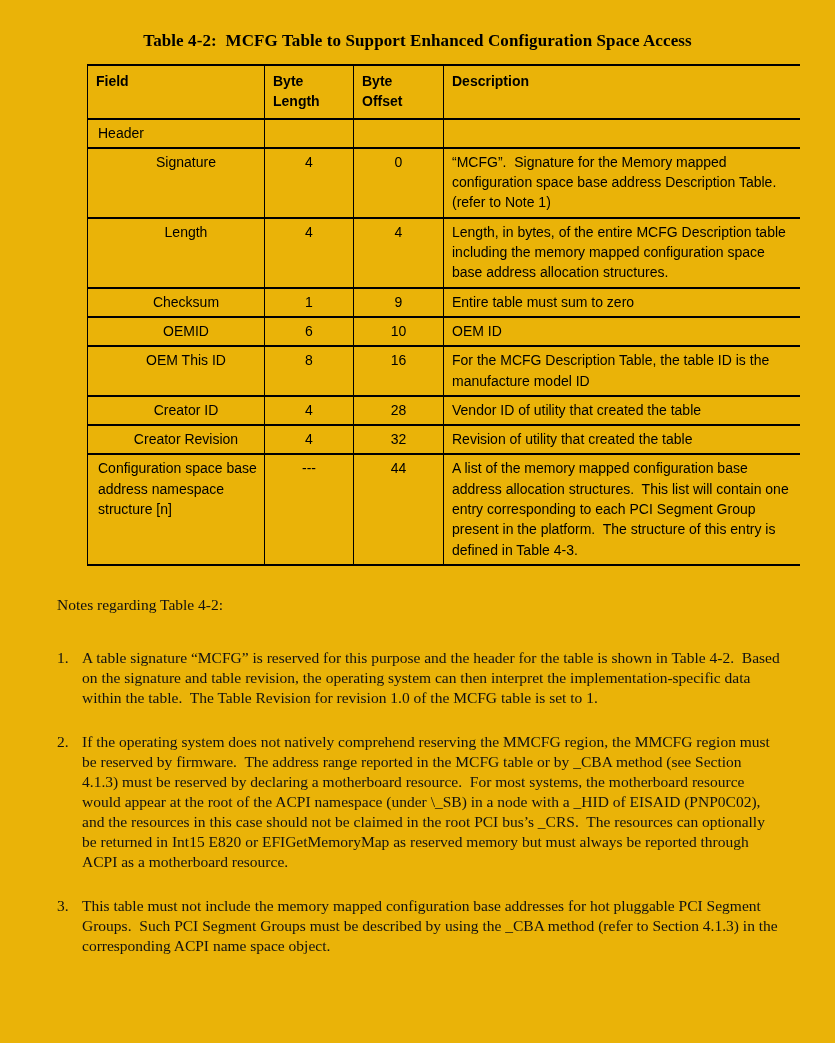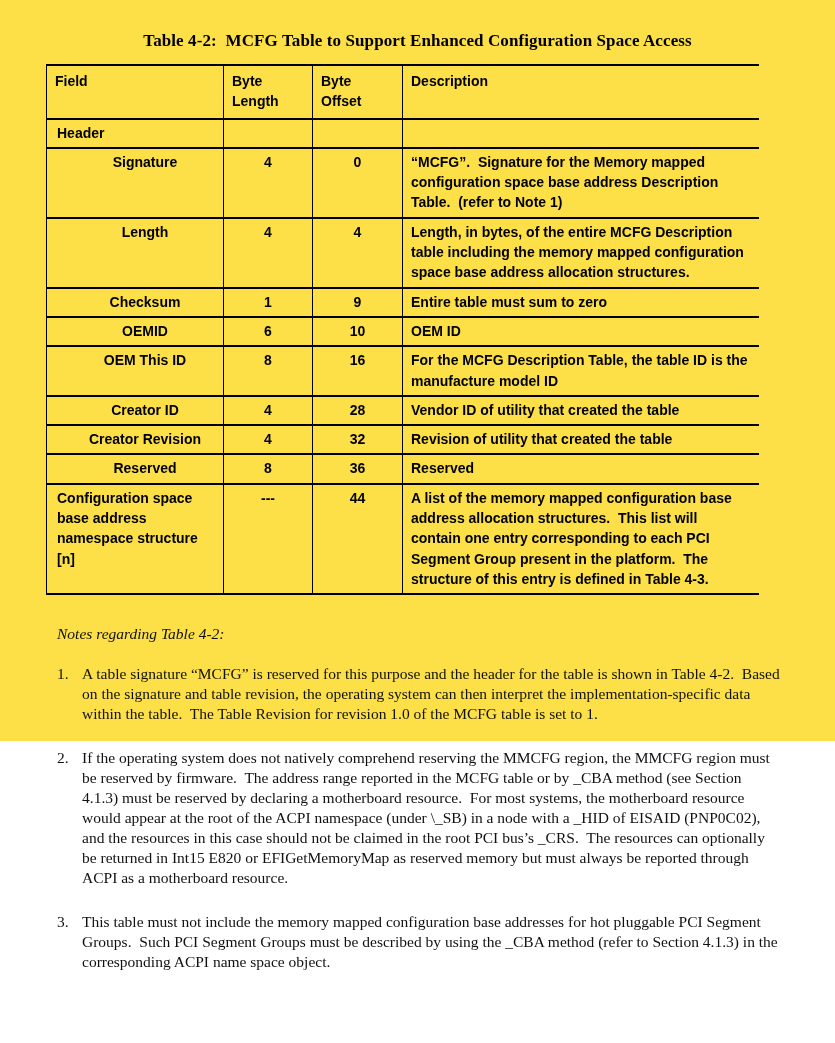--- a/index.html
+++ b/index.html
@@ -5,71 +5,71 @@
   * { margin: 0; padding: 0; box-sizing: border-box; }
   html, body { background: #ffffff; }
   body {
     width: 835px; height: 1043px;
     font-family: "Liberation Sans", sans-serif;
     color: #000;
     overflow: hidden;
   }
   .page {
     position: relative;
-    width: 835px; height: 741px;
-    background: #fde047;
+    width: 835px; height: 1043px;
+    background: #eab308;
     padding-top: 31px;
   }
   .table-title {
     text-align: center;
     font-family: "Liberation Serif", serif;
     font-weight: bold;
     font-size: 17px;
     letter-spacing: 0.1px;
     white-space: pre-wrap;
     margin-bottom: 13px;
   }
   table.spec-table {
     border-collapse: collapse;
     table-layout: fixed;
-    margin-left: 46px;
+    margin-left: 87px;
     width: 712px;
     border-top: 2px solid #000;
     border-bottom: 2px solid #000;
     border-left: 1px solid #000;
     border-right: none;
     font-size: 14px;
     line-height: 1.45;
   }
   .spec-table col.c-field  { width: 177px; }
   .spec-table col.c-blen   { width: 89px;  }
   .spec-table col.c-boff   { width: 90px;  }
   .spec-table col.c-desc   { width: 356px; }
   .spec-table th, .spec-table td {
     border-bottom: 2px solid #000;
     border-right: 1px solid #000;
     vertical-align: top;
     padding: 3px 8px 4px 8px;
     text-align: left;
-    font-weight: bold;
+    font-weight: normal;
   }
   .spec-table th { font-weight: bold; padding-top: 5px; padding-bottom: 6px; }
   .spec-table th:last-child, .spec-table td:last-child { border-right: none; }
   .spec-table td.num { text-align: center; }
   .spec-table td.field.indent-0 { padding-left: 10px; padding-right: 6px; }
   .spec-table td.field.indent-1 { padding-left: 26px; padding-right: 6px; text-align: center; }
   .spec-table td.desc { white-space: pre-wrap; }
   .notes {
     margin: 29px 55px 0 57px;
     font-family: "Liberation Serif", serif;
     font-size: 15.5px;
     line-height: 20px;
     color: #111;
   }
-  .notes-heading { margin-bottom: 20px; white-space: pre-wrap; font-style: italic; }
+  .notes-heading { margin-bottom: 33px; white-space: pre-wrap; }
   .note-item { display: flex; margin-bottom: 24px; }
   .note-number { width: 25px; flex: 0 0 25px; }
   .note-text { flex: 1; white-space: pre-wrap; max-width: 700px; }
 </style>
 </head>
 <body>
 
 <div class="page">
 
   <div class="table-title">Table 4-2:  MCFG Table to Support Enhanced Configuration Space Access</div>
@@ -132,26 +132,20 @@
         <td class="num">28</td>
         <td class="desc">Vendor ID of utility that created the table</td>
       </tr>
       <tr>
         <td class="field indent-1">Creator Revision</td>
         <td class="num">4</td>
         <td class="num">32</td>
         <td class="desc">Revision of utility that created the table</td>
       </tr>
       <tr>
-        <td class="field indent-1">Reserved</td>
-        <td class="num">8</td>
-        <td class="num">36</td>
-        <td class="desc">Reserved</td>
-      </tr>
-      <tr>
         <td class="field indent-0">Configuration space base address namespace structure [n]</td>
         <td class="num">---</td>
         <td class="num">44</td>
         <td class="desc">A list of the memory mapped configuration base address allocation structures.  This list will contain one entry corresponding to each PCI Segment Group present in the platform.  The structure of this entry is defined in Table 4-3.</td>
       </tr>
     </tbody>
   </table>
 
   <div class="notes">
     <div class="notes-heading">Notes regarding Table 4-2:</div>

